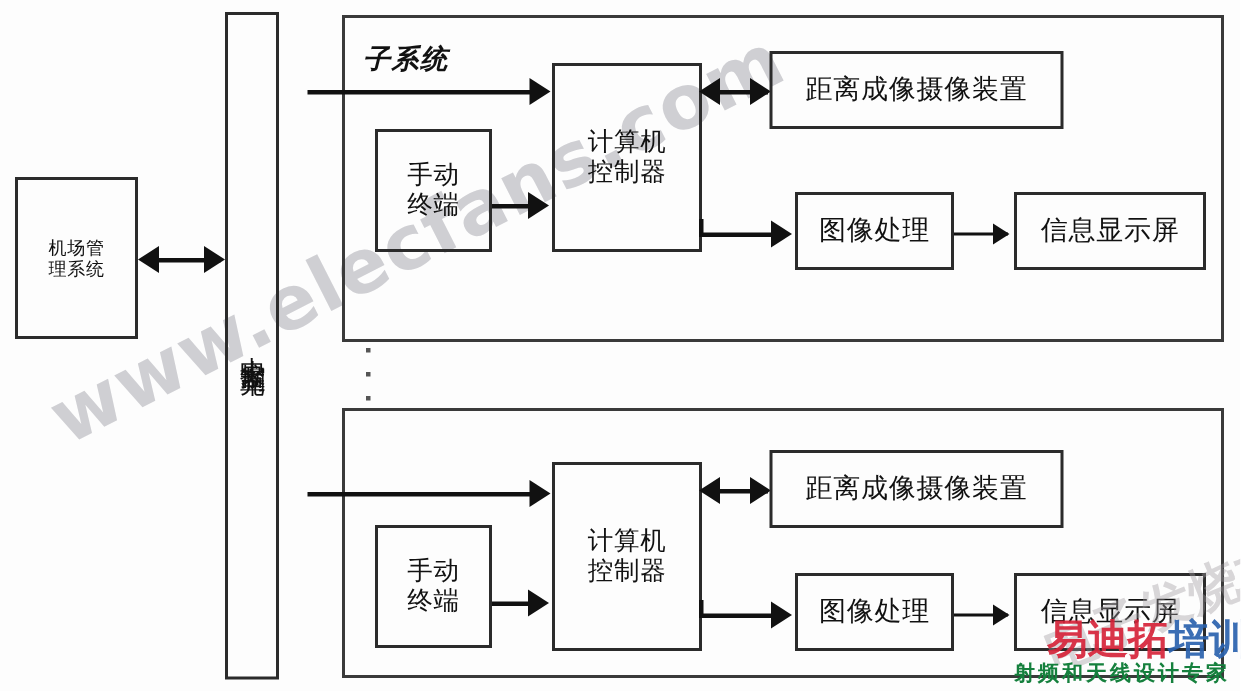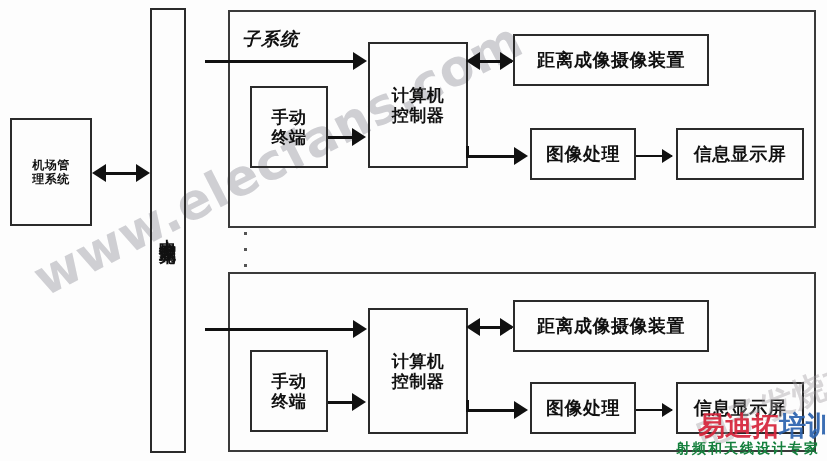--- a/index.html
+++ b/index.html
@@ -21,21 +21,21 @@
     position: absolute;
     border: 2px solid #2b2b2b;
     background: transparent;
     box-sizing: border-box;
     display: flex;
     align-items: center;
     justify-content: center;
     text-align: center;
     color: #111111;
     line-height: 1.18;
-    font-weight: 700;
+    font-weight: 400;
     letter-spacing: 0.5px;
   }
 
   
   .frame {
     position: absolute;
     border: 2px solid #3a3a3a;
     box-sizing: border-box;
     background: transparent;
   }

